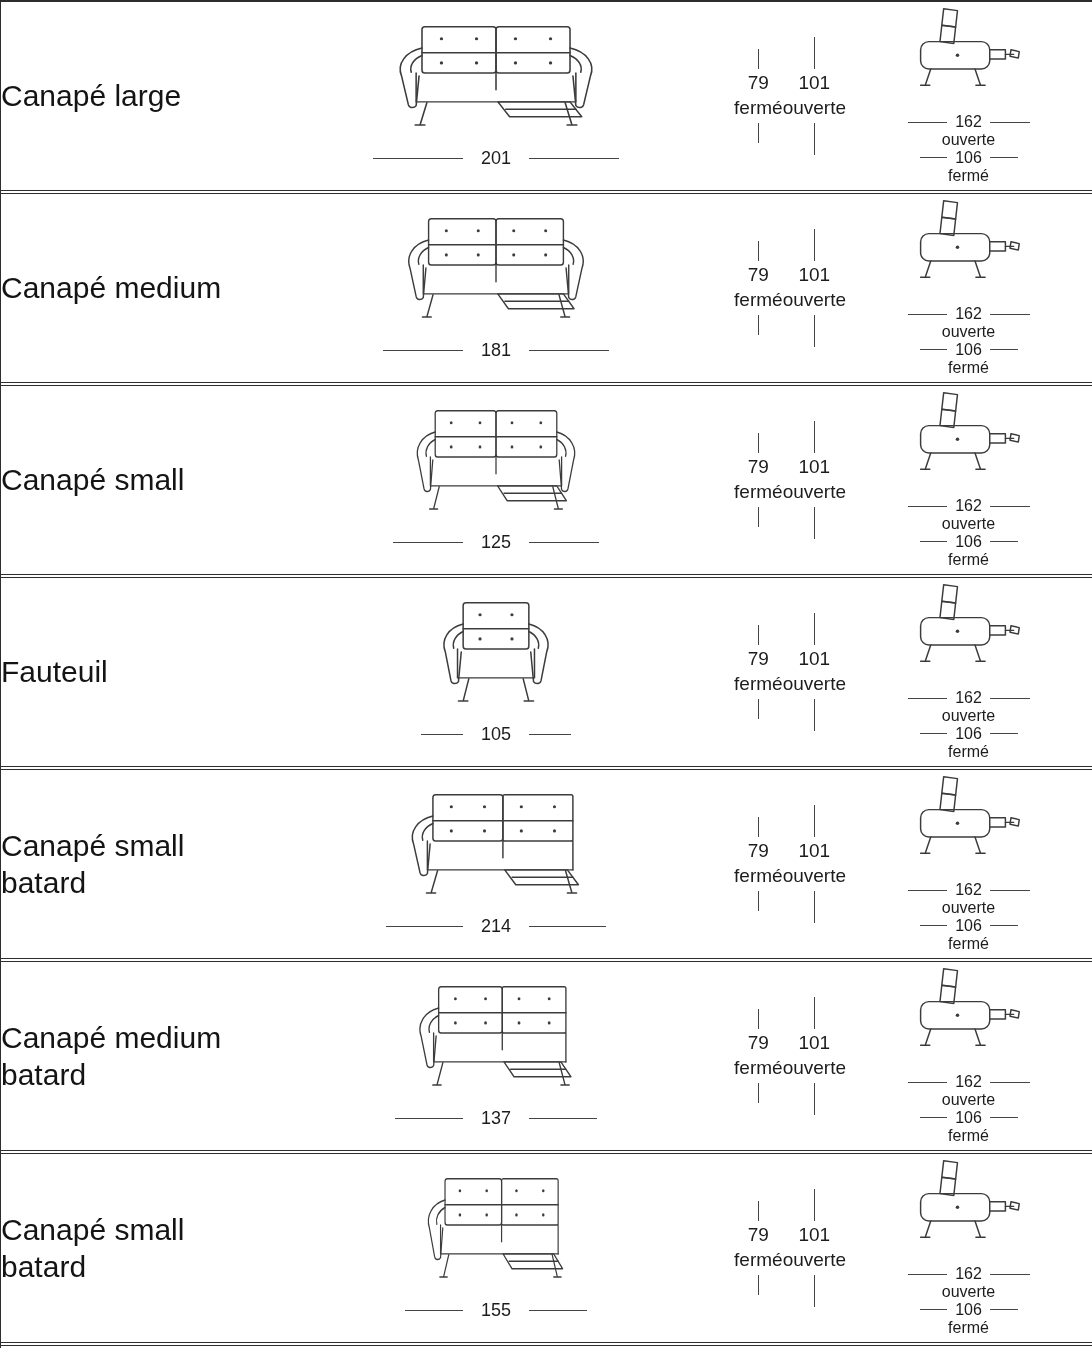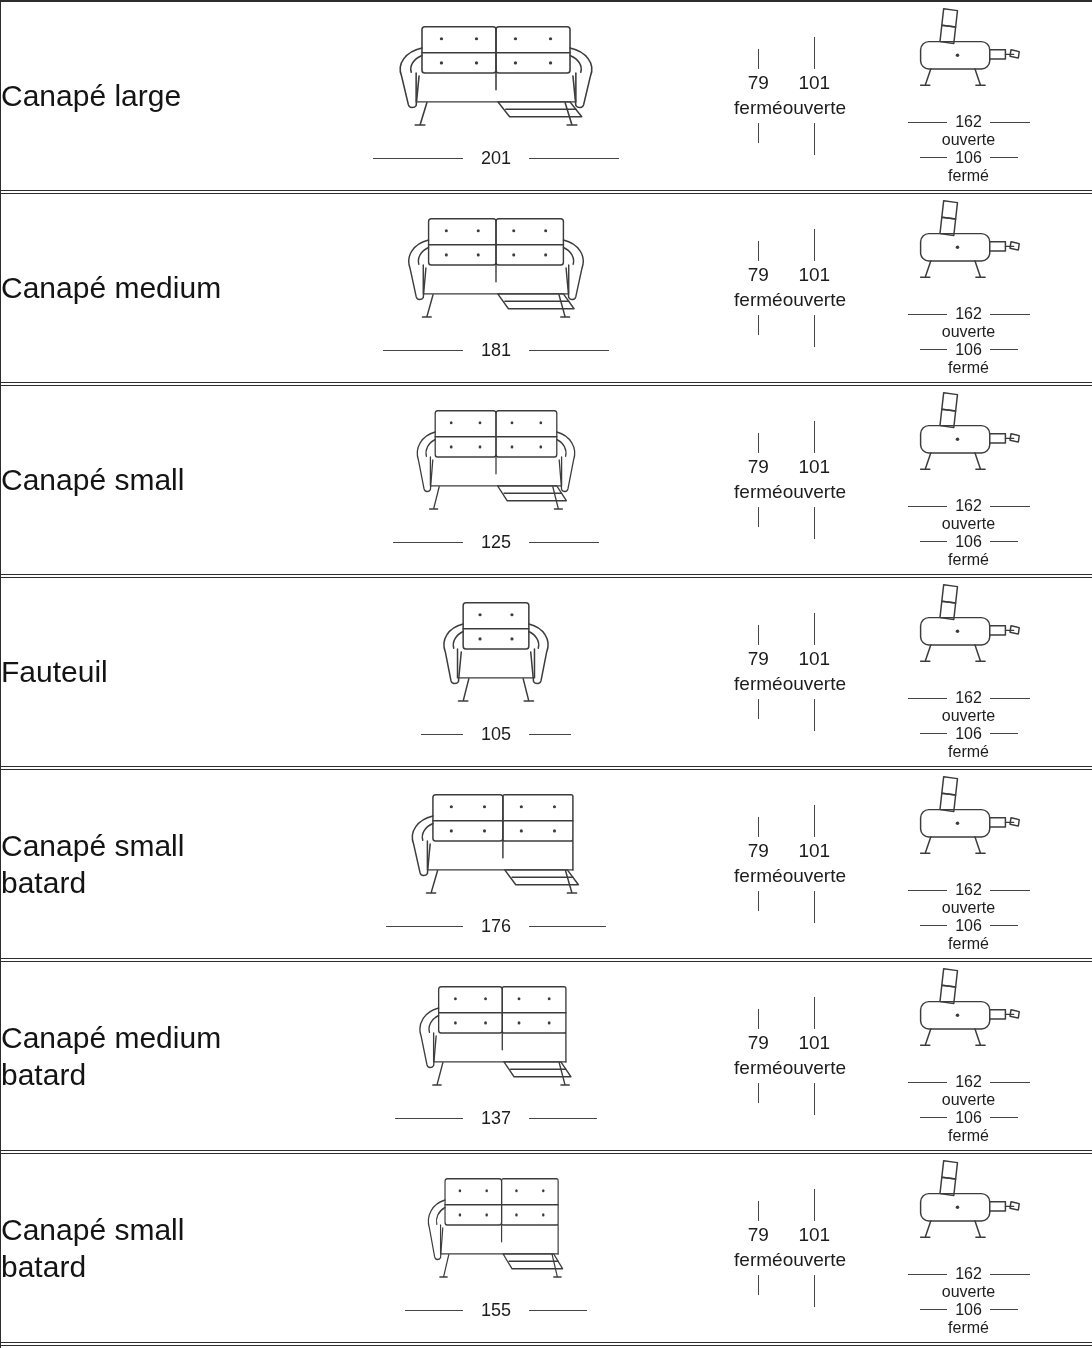--- a/index.html
+++ b/index.html
@@ -332,21 +332,21 @@
   <section class="row">
     <div class="name-cell">
       <div class="product-name">Canapé small batard</div>
     </div>
     <div class="front-cell fw176">
       <svg class="art" viewBox="0 0 215 125" preserveAspectRatio="none">
           <use href="#sofa-front-batard"></use>
         </svg>
       <div class="width-dim">
         <span class="hline"></span>
-        <span class="dim-num">176</span>
+        <span class="dim-num">214</span>
         <span class="hline"></span>
       </div>
     </div>
     <div class="height-cell">
       <div class="vdim">
         <span class="vtick t79"></span>
         <span class="dim-num">79</span>
         <span class="dim-lab">fermé</span>
         <span class="vtick t79"></span>
       </div>

